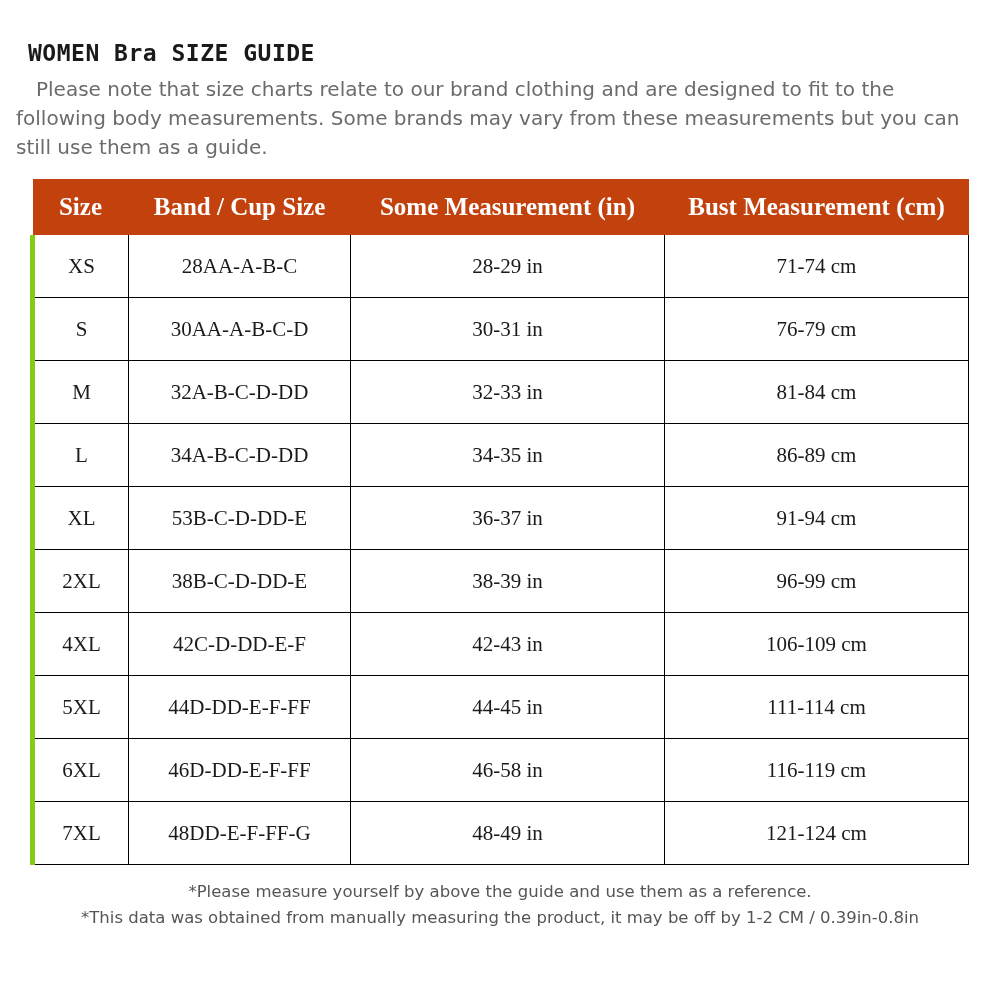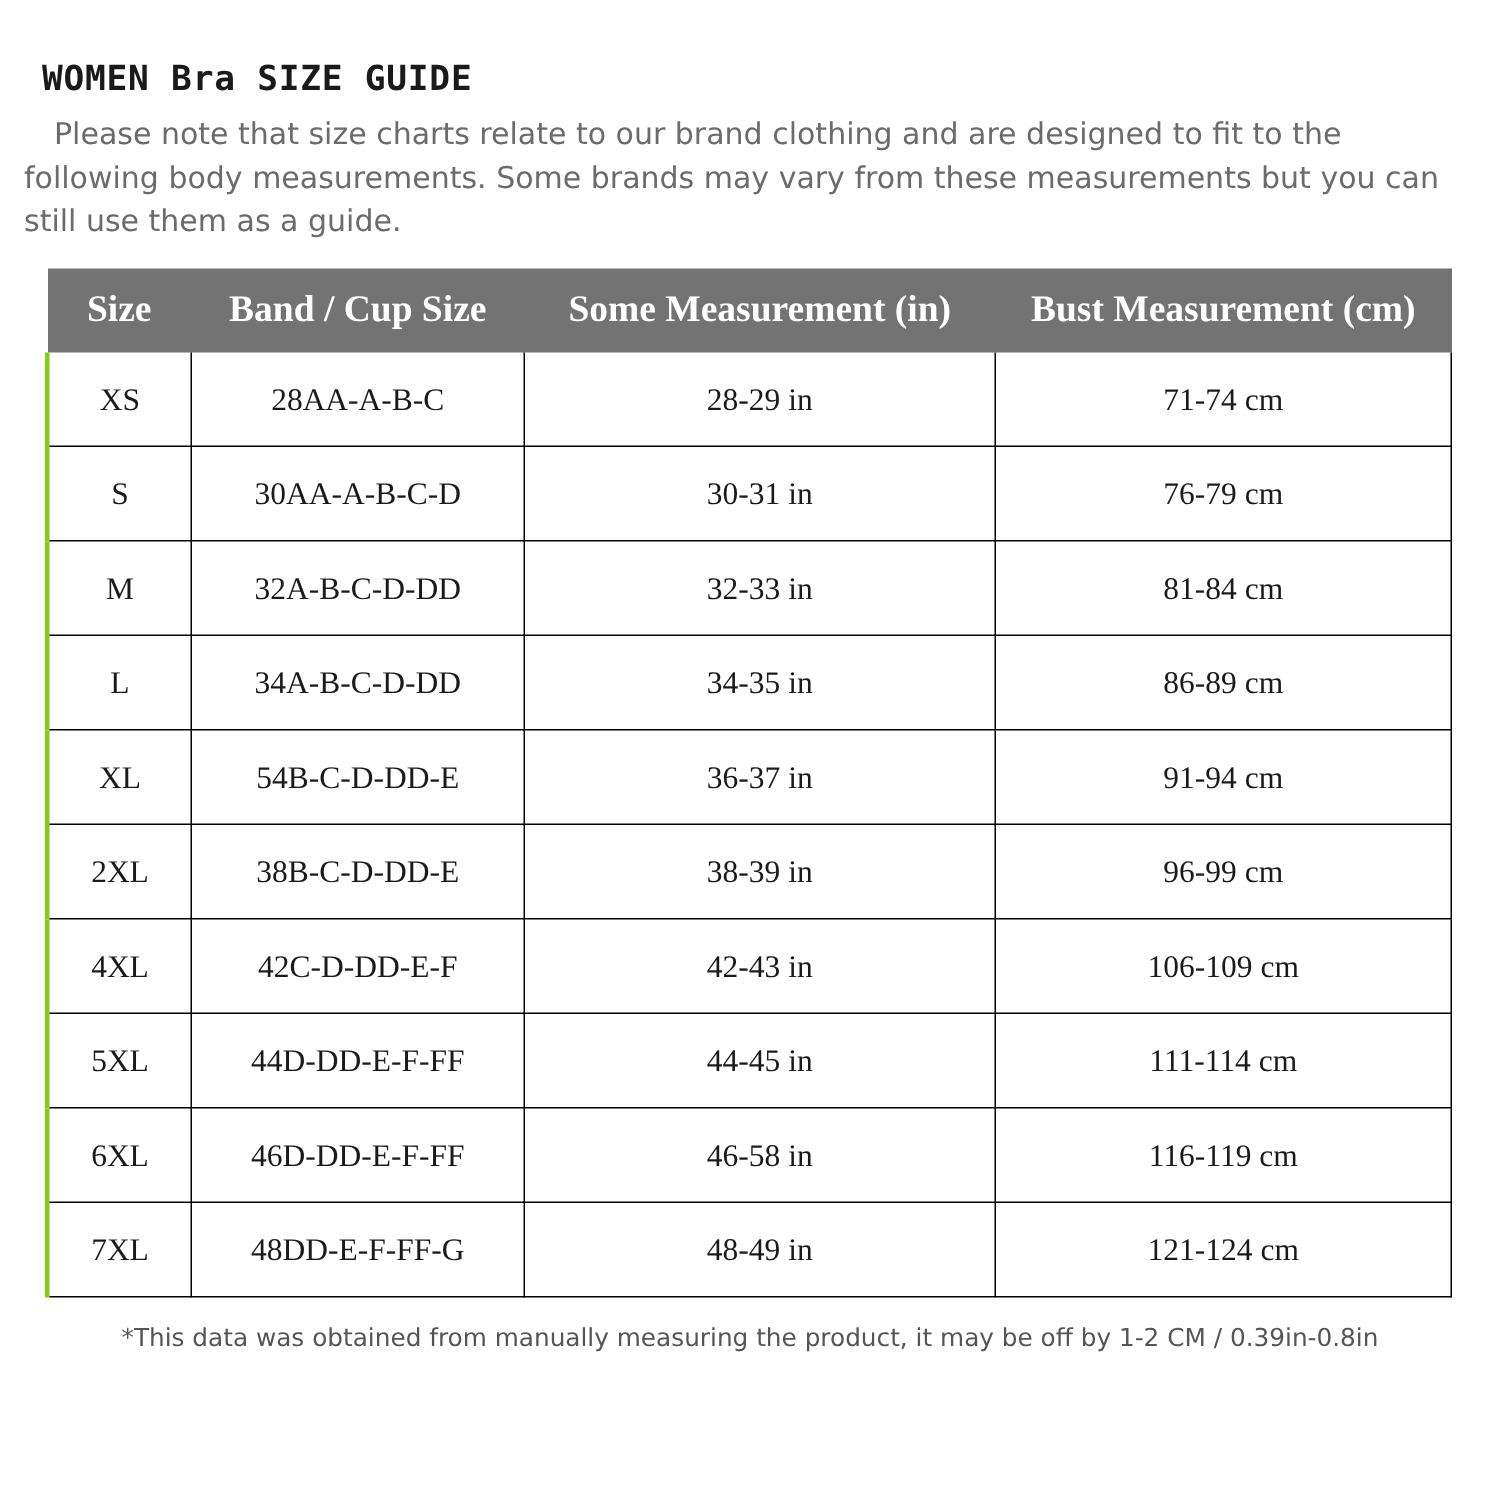--- a/index.html
+++ b/index.html
@@ -40,21 +40,21 @@
     display: inline-block;
     width: 20px;
   }
   table.size-table {
     border-collapse: collapse;
     width: 936px;
     margin: 17px 0 0 30px;
     table-layout: fixed;
   }
   table.size-table th {
-    background: #737373;
+    background: #c2410c;
     color: #ffffff;
     font-family: "Liberation Serif", serif;
     font-weight: bold;
     font-size: 25px;
     padding: 14px 6px;
     text-align: center;
     vertical-align: middle;
     border: none;
   }
   table.size-table td {
@@ -62,21 +62,21 @@
     font-size: 21px;
     color: #1a1a1a;
     text-align: center;
     vertical-align: middle;
     height: 62px;
     border-right: 1px solid #000000;
     border-bottom: 1px solid #000000;
     padding: 0 4px;
   }
   table.size-table tr td:first-child {
-    border-left: 3px solid #84cc16;
+    border-left: 5px solid #84cc16;
   }
   table.size-table tbody tr:first-child td {
     border-top: none;
   }
   .col-size { width: 96px; }
   .col-band { width: 222px; }
   .col-in   { width: 314px; }
   .col-cm   { width: 304px; }
 
   .footnotes {
@@ -135,21 +135,21 @@
         <td>81-84 cm</td>
       </tr>
       <tr>
         <td>L</td>
         <td>34A-B-C-D-DD</td>
         <td>34-35 in</td>
         <td>86-89 cm</td>
       </tr>
       <tr>
         <td>XL</td>
-        <td>54B-C-D-DD-E</td>
+        <td>53B-C-D-DD-E</td>
         <td>36-37 in</td>
         <td>91-94 cm</td>
       </tr>
       <tr>
         <td>2XL</td>
         <td>38B-C-D-DD-E</td>
         <td>38-39 in</td>
         <td>96-99 cm</td>
       </tr>
       <tr>
@@ -173,16 +173,17 @@
       <tr>
         <td>7XL</td>
         <td>48DD-E-F-FF-G</td>
         <td>48-49 in</td>
         <td>121-124 cm</td>
       </tr>
     </tbody>
   </table>
 
   <div class="footnotes">
+    <div>*Please measure yourself by above the guide and use them as a reference.</div>
     <div>*This data was obtained from manually measuring the product, it may be off by 1-2 CM / 0.39in-0.8in</div>
   </div>
 
 </div>
 
 </body></html>

